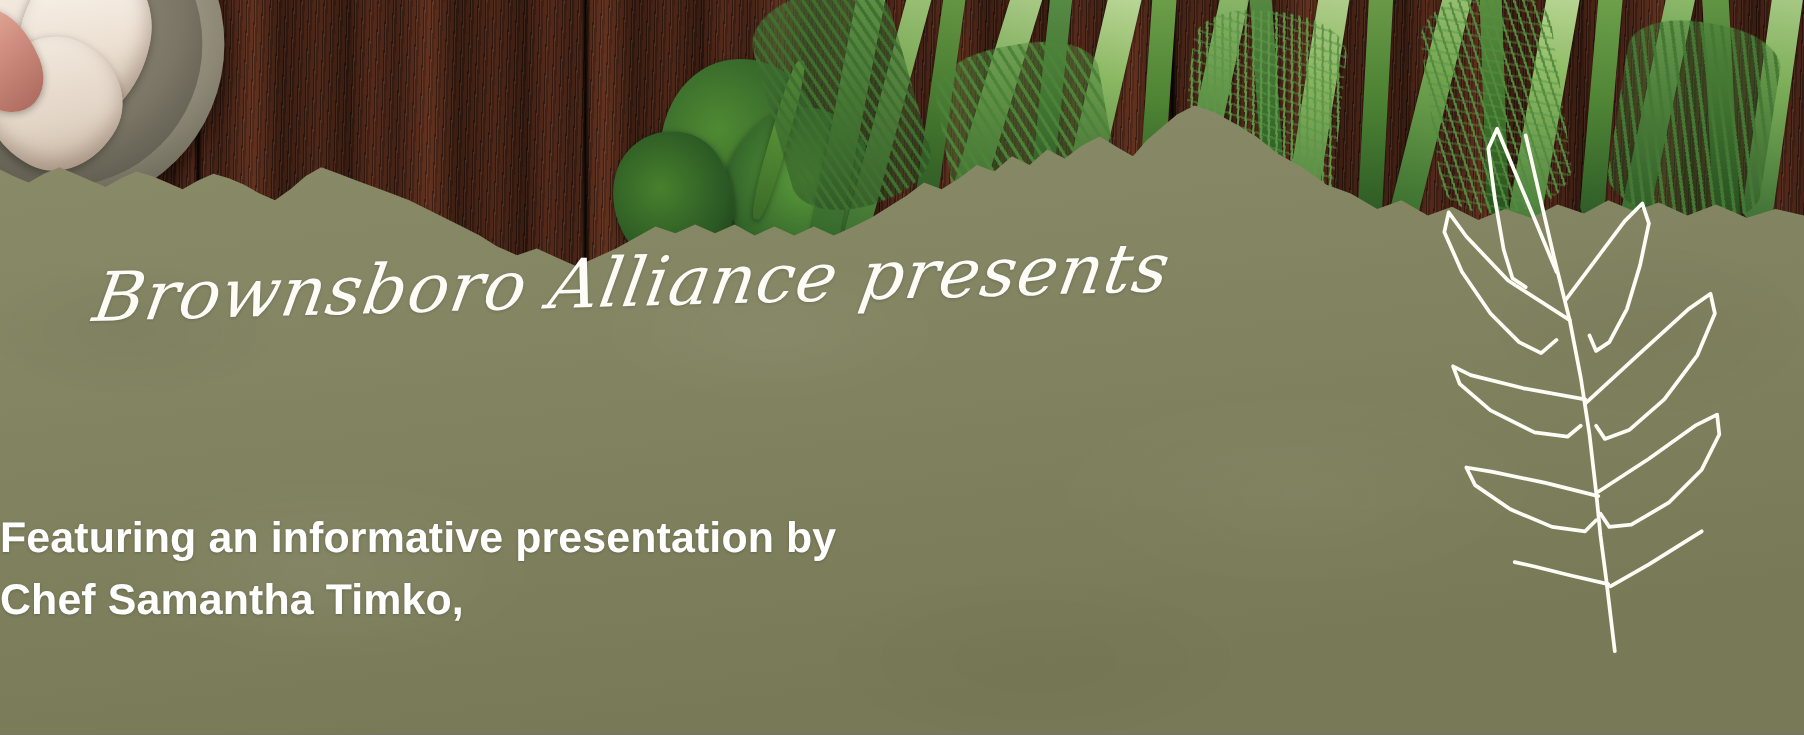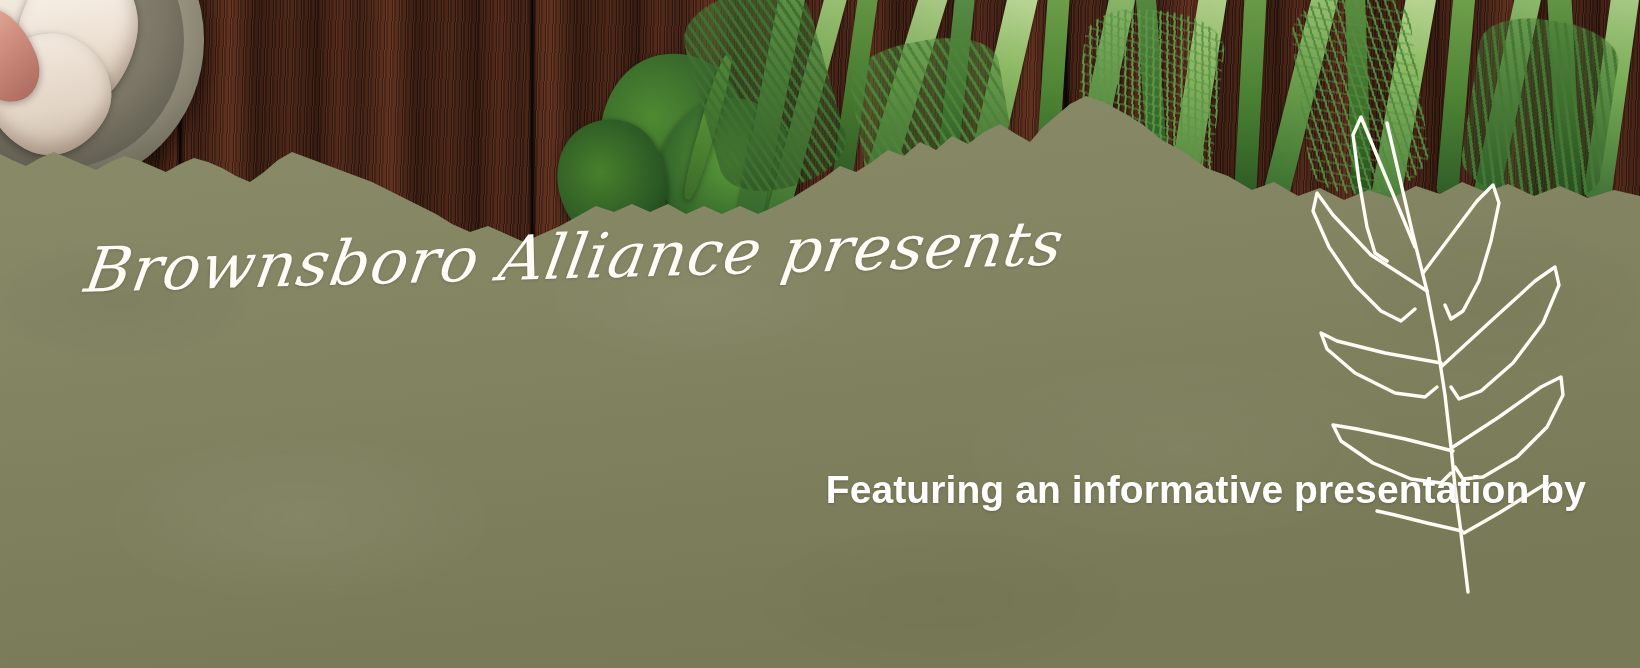--- a/index.html
+++ b/index.html
@@ -174,29 +174,28 @@
     font-size: 128px;
     line-height: 1.06;
     letter-spacing: -1px;
     white-space: nowrap;
     text-shadow: 0 2px 6px rgba(0,0,0,.14);
   }
   .sub-block {
     position: absolute;
     left: 0; top: 462px;
     width: 1570px;
-    text-align: right;
+    text-align: left;
     color: #ffffff;
     font-family: "Liberation Sans", sans-serif;
     font-weight: 700;
     font-size: 39px;
     line-height: 1.44;
     letter-spacing: .1px;
     text-shadow: 0 1px 3px rgba(0,0,0,.20);
-    padding-left: 16px;
   }
   .sub-line { display: block; white-space: nowrap; }
 </style>
 </head>
 <body>
 
 <div id="banner">
 
   <div class="photo-layer">
     <div class="wood"></div>
@@ -300,16 +299,17 @@
       </g>
     </svg>
   </div>
 
   <div class="text-layer">
     <div class="eyebrow">Brownsboro Alliance presents</div>
 
 
     <div class="sub-block">
       <span class="sub-line">Featuring an informative presentation by</span>
+      <span class="sub-line">Chef Samantha Timko,</span>
     </div>
   </div>
 
 </div>
 
 </body></html>

